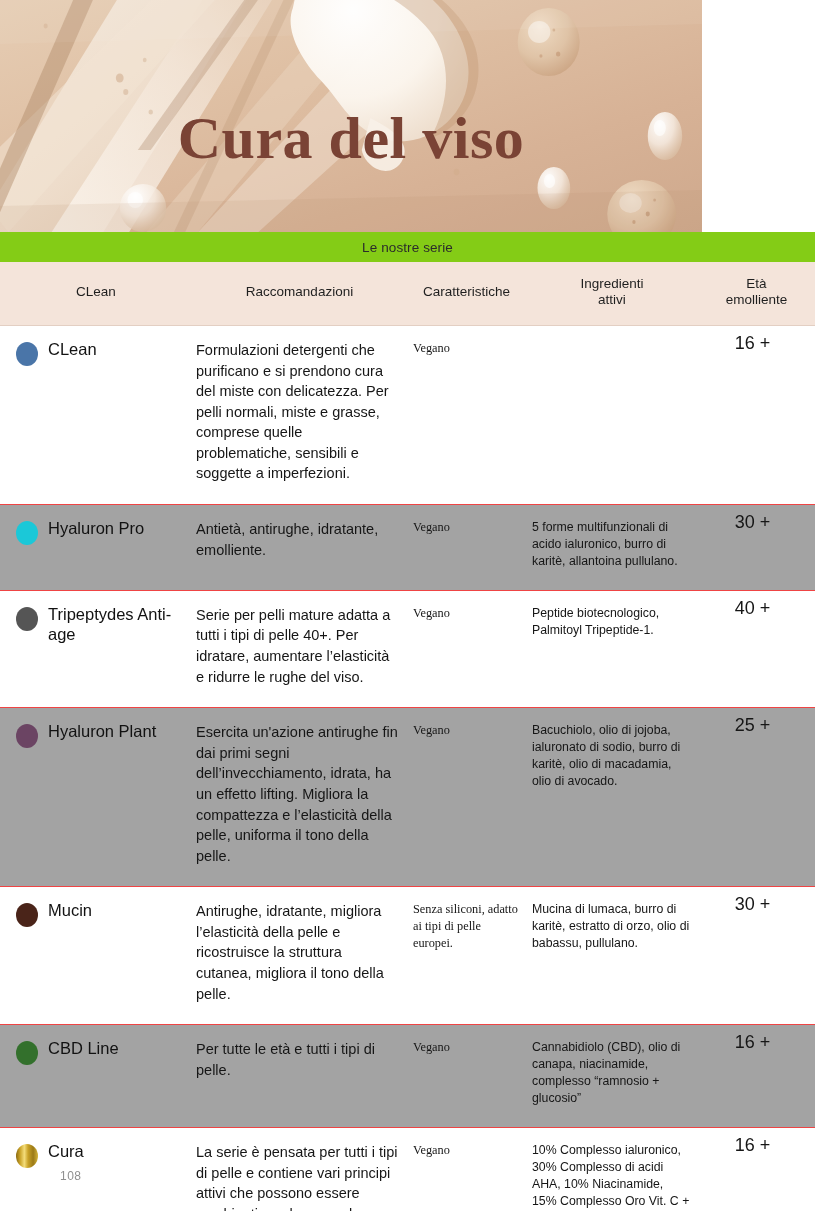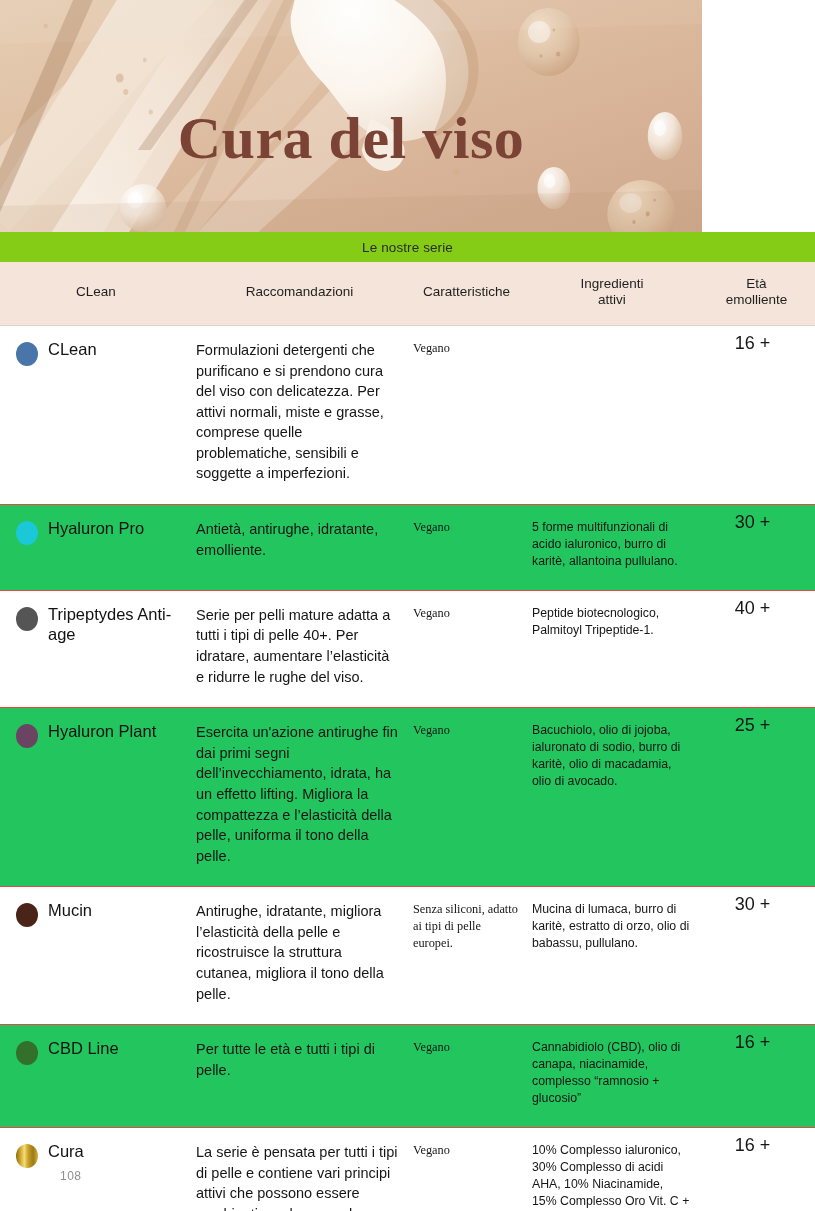--- a/index.html
+++ b/index.html
@@ -83,21 +83,21 @@
     color: #1f1f1f;
     padding: 14px 6px 16px 6px;
     text-align: center;
     vertical-align: middle;
     line-height: 1.22;
     border-bottom: 1px solid #e3cfc3;
   }
   thead th.h-serie { text-align: center; }
 
   tbody tr.row-odd  { background: #ffffff; }
-  tbody tr.row-even { background: #22c55e; }
+  tbody tr.row-even { background: #a3a3a3; }
 
   tbody td {
     vertical-align: top;
     padding: 13px 8px 20px 8px;
     color: #161616;
     border-bottom: 1px solid #ef4444;
   }
   tbody tr:last-child td { border-bottom: none; }
 
   
@@ -277,21 +277,21 @@
           <span>emolliente</span>
         </th>
       </tr>
     </thead>
     <tbody id="table-body">
         <tr class="row-odd">
           <td class="cell-serie">
             <span class="dot" style="background: rgb(74, 117, 168);"></span>
             <span class="serie-name">CLean</span>
           </td>
-          <td class="cell-racc">Formulazioni detergenti che purificano e si prendono cura del viso con delicatezza. Per attivi normali, miste e grasse, comprese quelle problematiche, sensibili e soggette a imperfezioni.</td>
+          <td class="cell-racc">Formulazioni detergenti che purificano e si prendono cura del miste con delicatezza. Per pelli normali, miste e grasse, comprese quelle problematiche, sensibili e soggette a imperfezioni.</td>
           <td class="cell-car">Vegano</td>
           <td class="cell-ing"></td>
           <td class="cell-eta">16 +</td>
         </tr>
         <tr class="row-even">
           <td class="cell-serie">
             <span class="dot" style="background: rgb(27, 200, 216);"></span>
             <span class="serie-name">Hyaluron Pro</span>
           </td>
           <td class="cell-racc">Antietà, antirughe, idratante, emolliente.</td>

